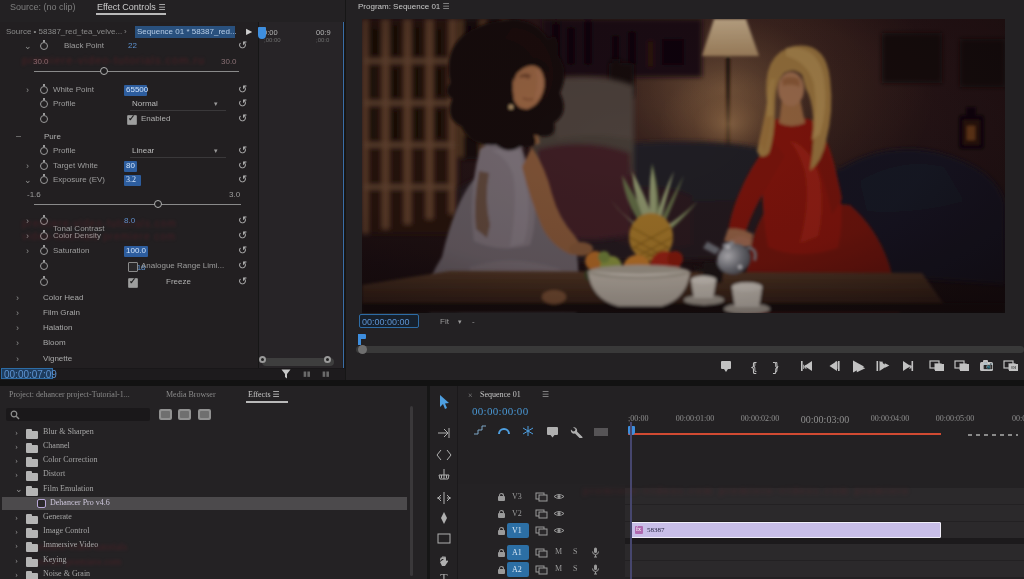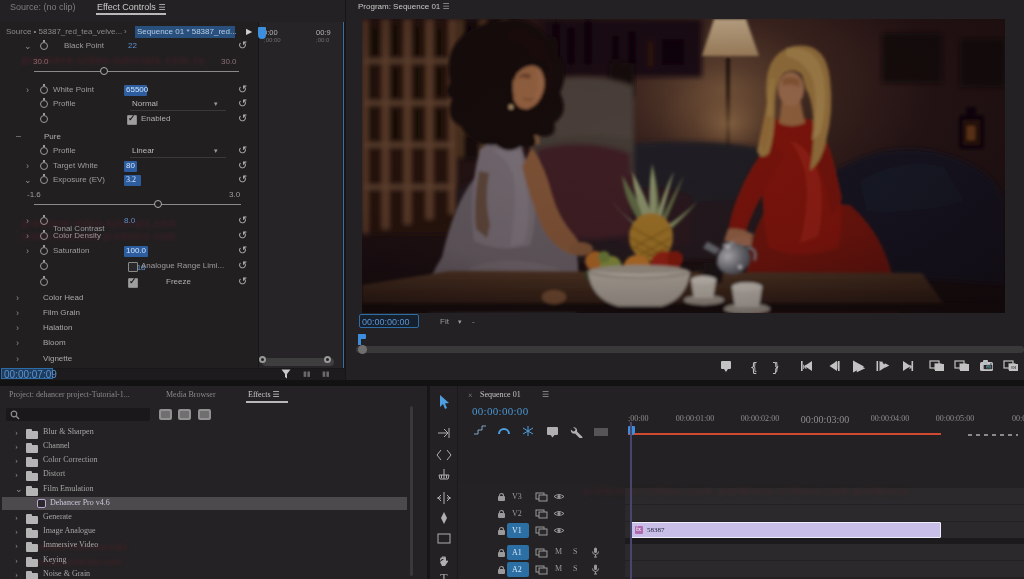--- a/index.html
+++ b/index.html
@@ -503,21 +503,21 @@
       <div class="abs" style="left:26px;top:102px;width:12px;height:8px;background:#b5b5b5;border-radius:1px;"></div>
       <div class="abs" style="left:26px;top:100px;width:6px;height:3px;background:#b5b5b5;border-radius:1px 1px 0 0;"></div>
       <div class="abs txt" style="left:43px;top:98px;color:#a6a6a6;">Film Emulation</div>
       <div class="abs" style="left:15px;top:126px;color:#8f8f8f;font-size:9px;">›</div>
       <div class="abs" style="left:26px;top:130px;width:12px;height:8px;background:#b5b5b5;border-radius:1px;"></div>
       <div class="abs" style="left:26px;top:128px;width:6px;height:3px;background:#b5b5b5;border-radius:1px 1px 0 0;"></div>
       <div class="abs txt" style="left:43px;top:126px;color:#a6a6a6;">Generate</div>
       <div class="abs" style="left:15px;top:140px;color:#8f8f8f;font-size:9px;">›</div>
       <div class="abs" style="left:26px;top:144px;width:12px;height:8px;background:#b5b5b5;border-radius:1px;"></div>
       <div class="abs" style="left:26px;top:142px;width:6px;height:3px;background:#b5b5b5;border-radius:1px 1px 0 0;"></div>
-      <div class="abs txt" style="left:43px;top:140px;color:#a6a6a6;">Image Analogue</div>
+      <div class="abs txt" style="left:43px;top:140px;color:#a6a6a6;">Image Control</div>
       <div class="abs" style="left:15px;top:154px;color:#8f8f8f;font-size:9px;">›</div>
       <div class="abs" style="left:26px;top:158px;width:12px;height:8px;background:#b5b5b5;border-radius:1px;"></div>
       <div class="abs" style="left:26px;top:156px;width:6px;height:3px;background:#b5b5b5;border-radius:1px 1px 0 0;"></div>
       <div class="abs txt" style="left:43px;top:154px;color:#a6a6a6;">Immersive Video</div>
       <div class="abs" style="left:15px;top:169px;color:#8f8f8f;font-size:9px;">›</div>
       <div class="abs" style="left:26px;top:173px;width:12px;height:8px;background:#b5b5b5;border-radius:1px;"></div>
       <div class="abs" style="left:26px;top:171px;width:6px;height:3px;background:#b5b5b5;border-radius:1px 1px 0 0;"></div>
       <div class="abs txt" style="left:43px;top:169px;color:#a6a6a6;">Keying</div>
       <div class="abs" style="left:15px;top:183px;color:#8f8f8f;font-size:9px;">›</div>
       <div class="abs" style="left:26px;top:187px;width:12px;height:8px;background:#b5b5b5;border-radius:1px;"></div>

